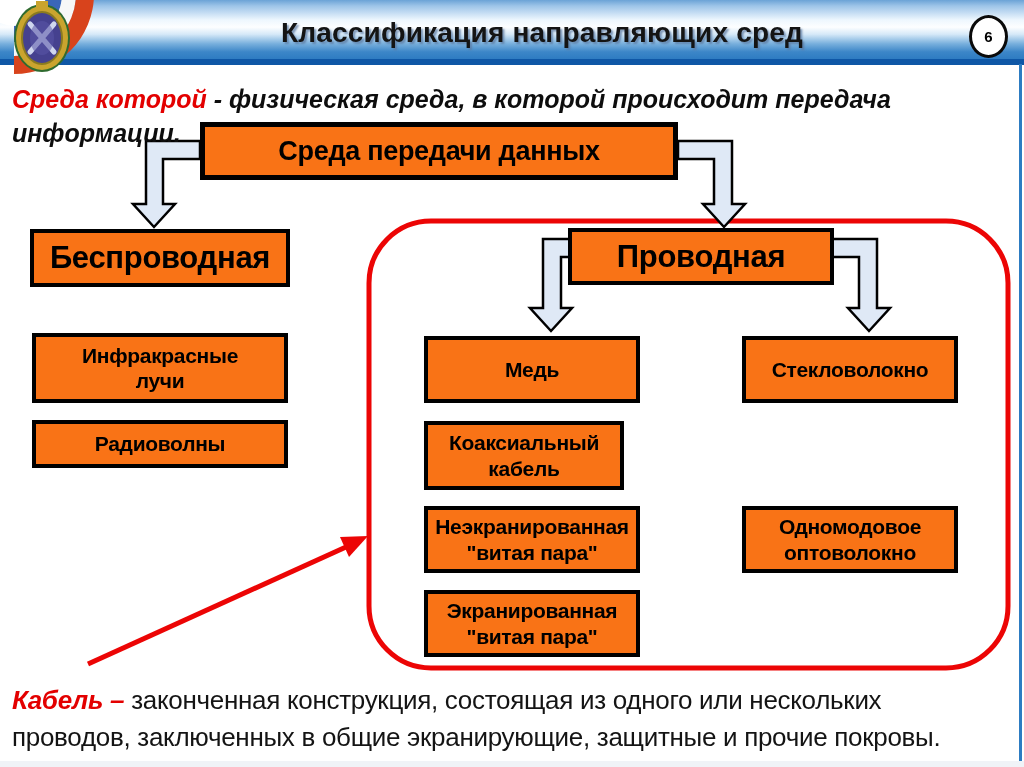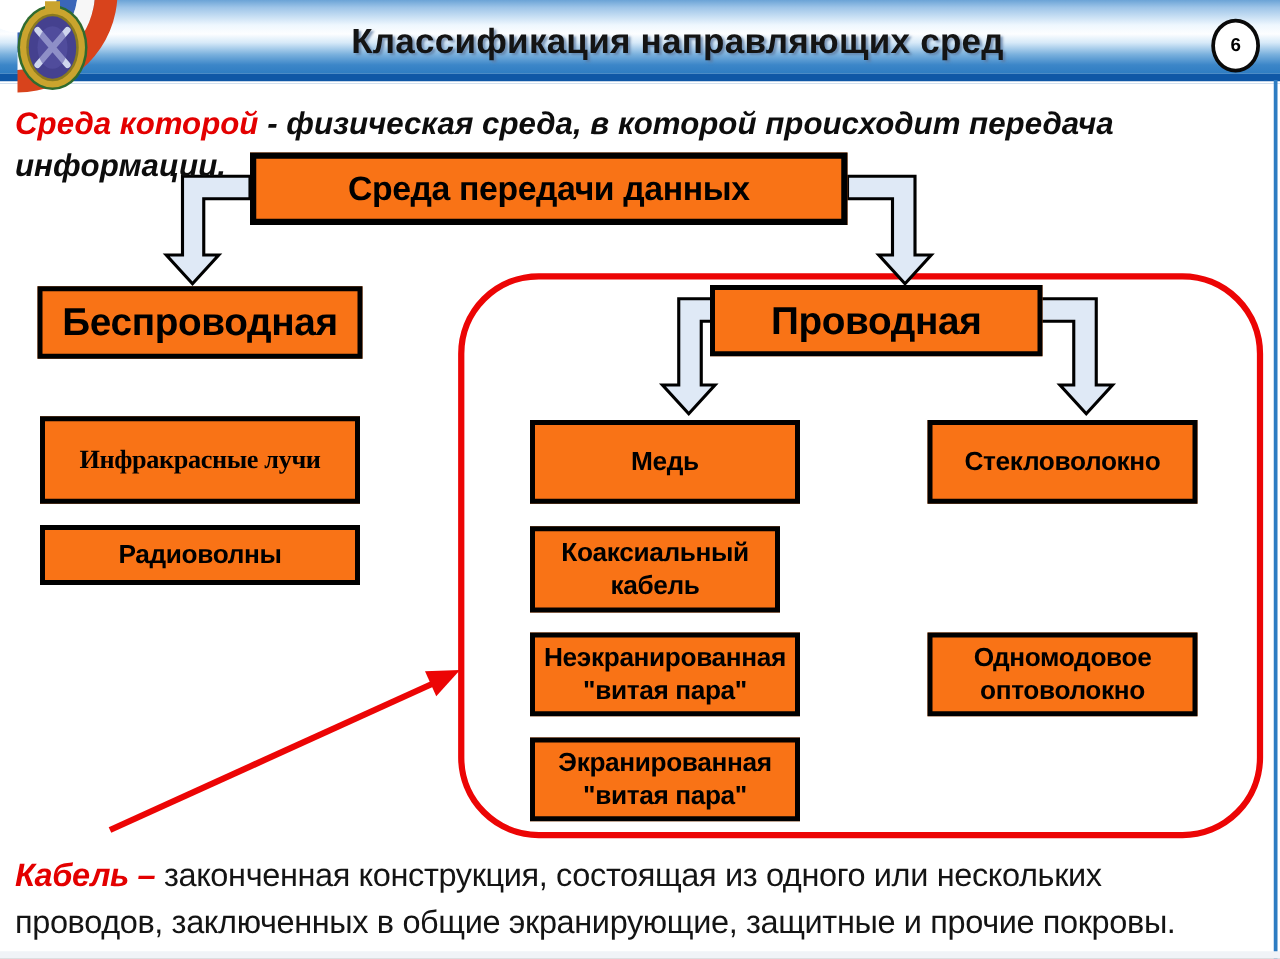--- a/index.html
+++ b/index.html
@@ -106,21 +106,21 @@
       <polygon points="678,141 732,141 732,204 745,204 724,227 703,204 714,204 714,159 678,159"></polygon>
       <polygon points="598,239 543,239 543,308 530,308 551,331 572,308 561,308 561,257 598,257"></polygon>
       <polygon points="832,239 877,239 877,308 890,308 869,331 848,308 859,308 859,257 832,257"></polygon>
     </g>
   </svg>
 
   <div class="nbox root" style="left:200px;top:122px;width:478px;height:58px;">Среда передачи данных</div>
 
   <div class="nbox level1" style="left:30px;top:229px;width:260px;height:58px;">Беспроводная</div>
 
-  <div class="nbox small" style="left:32px;top:333px;width:256px;height:70px;font-family:Liberation Serif, serif;">Инфракрасные лучи</div>
+  <div class="nbox small" style="left:32px;top:333px;width:256px;height:70px;">Инфракрасные лучи</div>
 
   <div class="nbox small" style="left:32px;top:420px;width:256px;height:48px;">Радиоволны</div>
 
   <div class="nbox level1" style="left:568px;top:228px;width:266px;height:57px;">Проводная</div>
 
   <div class="nbox small" style="left:424px;top:336px;width:216px;height:67px;">Медь</div>
 
   <div class="nbox small" style="left:742px;top:336px;width:216px;height:67px;">Стекловолокно</div>
 
   <div class="nbox small" style="left:424px;top:421px;width:200px;height:69px;">Коаксиальный кабель</div>

